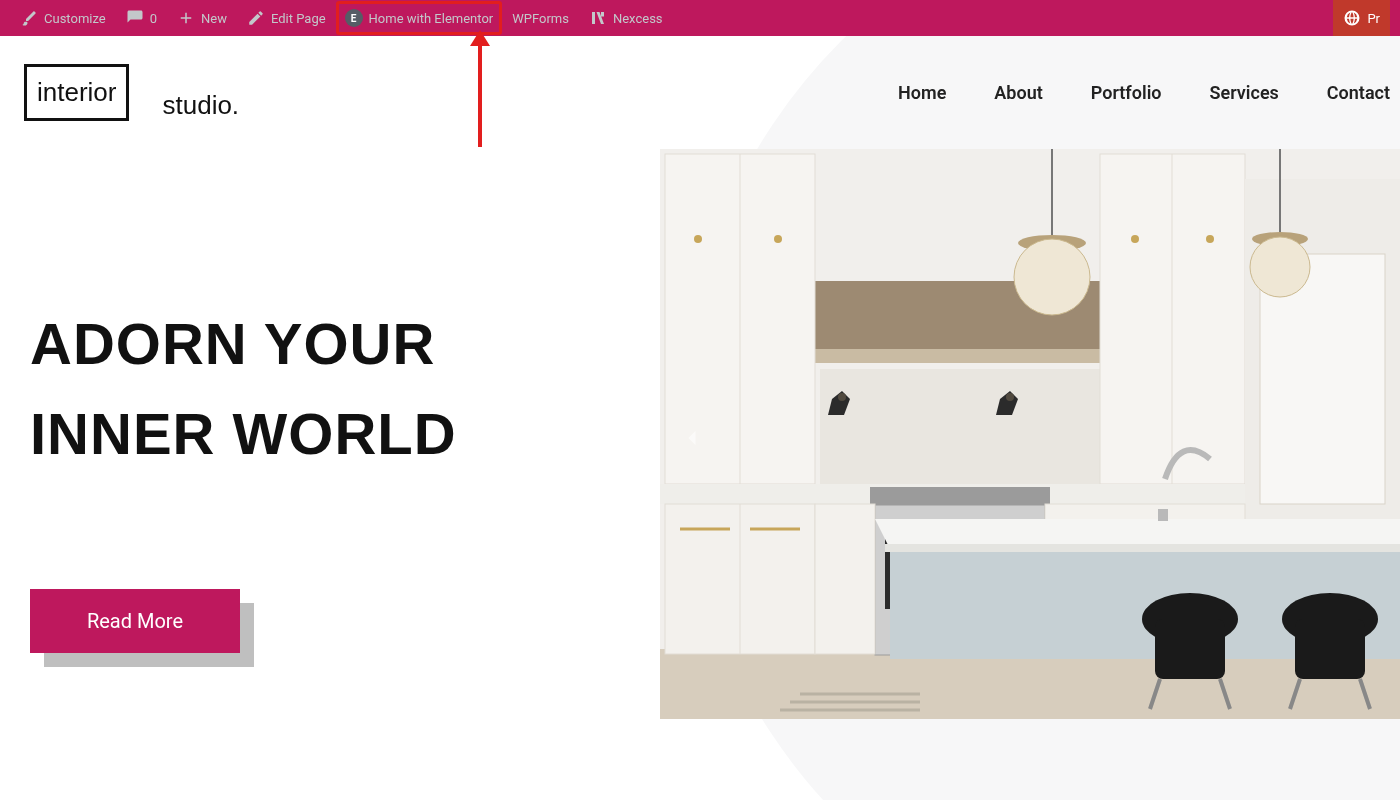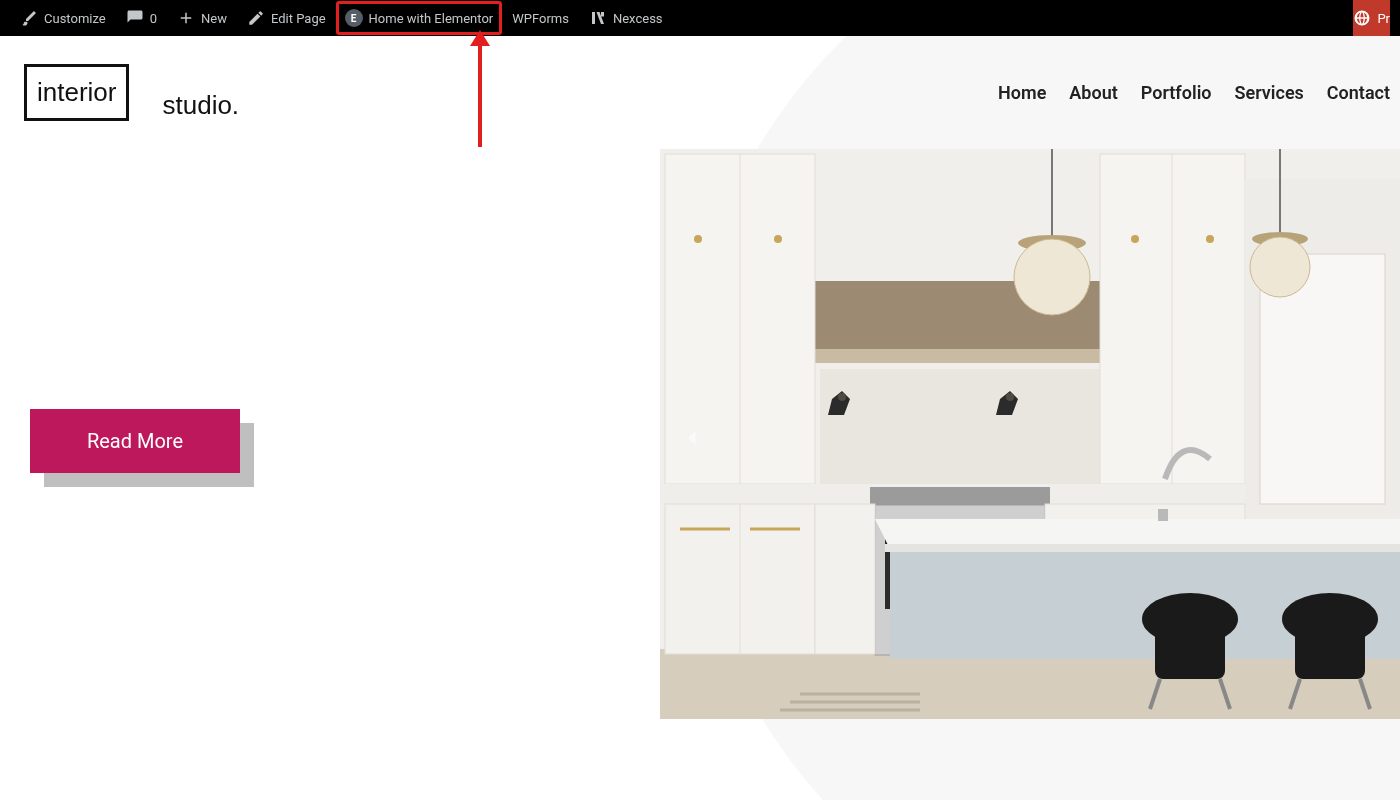--- a/index.html
+++ b/index.html
@@ -1,36 +1,36 @@
 <!DOCTYPE html>
 <html><head>
 <meta charset="utf-8">
 <style>
   * { margin: 0; padding: 0; box-sizing: border-box; }
   body { font-family: -apple-system, BlinkMacSystemFont, "Segoe UI", Roboto, sans-serif; background: #fff; overflow: hidden; width: 1400px; height: 800px; position: relative; }
 
-  .admin-bar { background: #000000; color: #c3c7ca; height: 36px; display: flex; align-items: center; padding: 0 10px; font-size: 13px; position: relative; }
+  .admin-bar { background: #be185d; color: #c3c7ca; height: 36px; display: flex; align-items: center; padding: 0 10px; font-size: 13px; position: relative; }
   .admin-item { display: flex; align-items: center; gap: 6px; padding: 0 10px; height: 36px; cursor: pointer; }
   .admin-icon { display: inline-flex; align-items: center; justify-content: center; width: 18px; height: 18px; }
   .admin-icon svg { width: 18px; height: 18px; fill: #c3c7ca; }
   .elementor-hl { border: 3px solid #e21e1e; border-radius: 3px; padding: 0 6px; height: 34px; margin-top: 0; }
   .elementor-icon { width: 18px; height: 18px; background: #555d66; border-radius: 50%; color: #fff; font-size: 10px; font-weight: bold; display: flex; align-items: center; justify-content: center; }
   .nexcess-icon svg { width: 18px; height: 18px; }
-  .admin-right { margin-left: auto; background: #c0392b; color: #fff; height: 36px; display: flex; align-items: center; padding: 0 0; gap: 6px; }
+  .admin-right { margin-left: auto; background: #c0392b; color: #fff; height: 36px; display: flex; align-items: center; padding: 0 10px; gap: 6px; }
   .admin-right svg { fill: #fff; width: 18px; height: 18px; }
 
   .arrow-annotation { position: absolute; left: 478px; top: 32px; pointer-events: none; }
   .arrow-stem { width: 4px; height: 115px; background: #e21e1e; }
   .arrow-head { width: 0; height: 0; border-left: 10px solid transparent; border-right: 10px solid transparent; border-bottom: 16px solid #e21e1e; position: absolute; top: -2px; left: -8px; }
 
   .site-header { display: flex; align-items: center; justify-content: space-between; padding: 28px 10px 28px 24px; }
   .logo { display: flex; align-items: flex-end; gap: 8px; font-family: "Segoe UI", sans-serif; }
   .logo-box { border: 3px solid #111; padding: 10px 10px; font-size: 26px; font-weight: 500; letter-spacing: 0; color: #111; }
   .logo-after { font-size: 26px; font-weight: 500; color: #111; margin-left: 25px; }
-  .nav { display: flex; gap: 23px; font-size: 18px; font-weight: 600; color: #222; }
+  .nav { display: flex; gap: 48px; font-size: 18px; font-weight: 600; color: #222; }
   .nav-item { cursor: pointer; }
 
   .hero { position: relative; display: flex; align-items: flex-start; padding-left: 30px; }
   .hero-text { width: 640px; padding-top: 150px; }
   .hero-title { font-size: 58px; font-weight: 800; letter-spacing: 1px; line-height: 1.55; color: #111; font-family: "Arial Black", "Segoe UI", sans-serif; }
   .cta-wrap { margin-top: 110px; position: relative; width: 210px; }
   .cta-shadow { position: absolute; top: 14px; left: 14px; width: 210px; height: 64px; background: #bfbfbf; }
   .cta-btn { position: relative; width: 210px; height: 64px; background: #be185d; color: #fff; font-size: 20px; display: flex; align-items: center; justify-content: center; cursor: pointer; }
 
   .hero-image { position: absolute; right: 0; top: 0; width: 740px; height: 570px; overflow: hidden; }
@@ -117,20 +117,24 @@
     <span class="nav-item">Home</span>
     <span class="nav-item">About</span>
     <span class="nav-item">Portfolio</span>
     <span class="nav-item">Services</span>
     <span class="nav-item">Contact</span>
   </nav>
 </div>
 
 <div class="hero">
   <div class="hero-text">
+    <h1 class="hero-title">
+      <span>ADORN YOUR</span><br>
+      <span>INNER WORLD</span>
+    </h1>
     <div class="cta-wrap">
       <div class="cta-shadow"></div>
       <div class="cta-btn">Read More</div>
     </div>
   </div>
 
   <div class="hero-image">
     <svg viewBox="0 0 740 570" preserveAspectRatio="xMidYMid slice">
 
       <rect x="0" y="500" width="740" height="70" fill="#d7cdbd"></rect>

